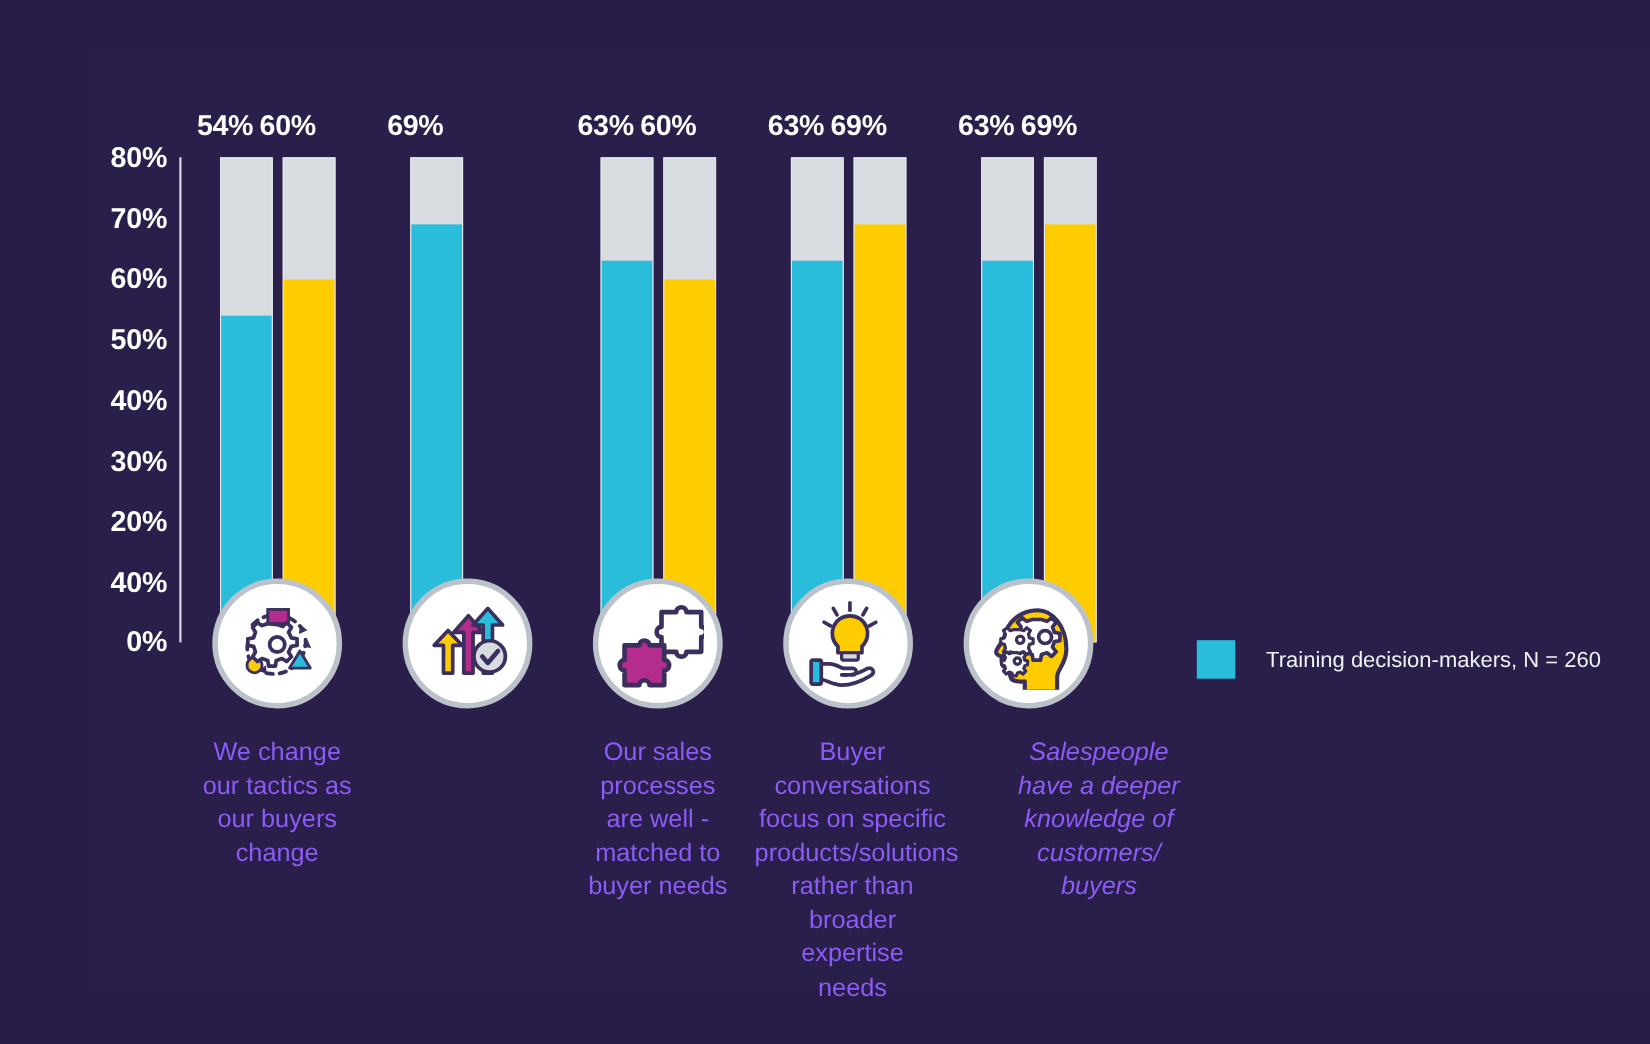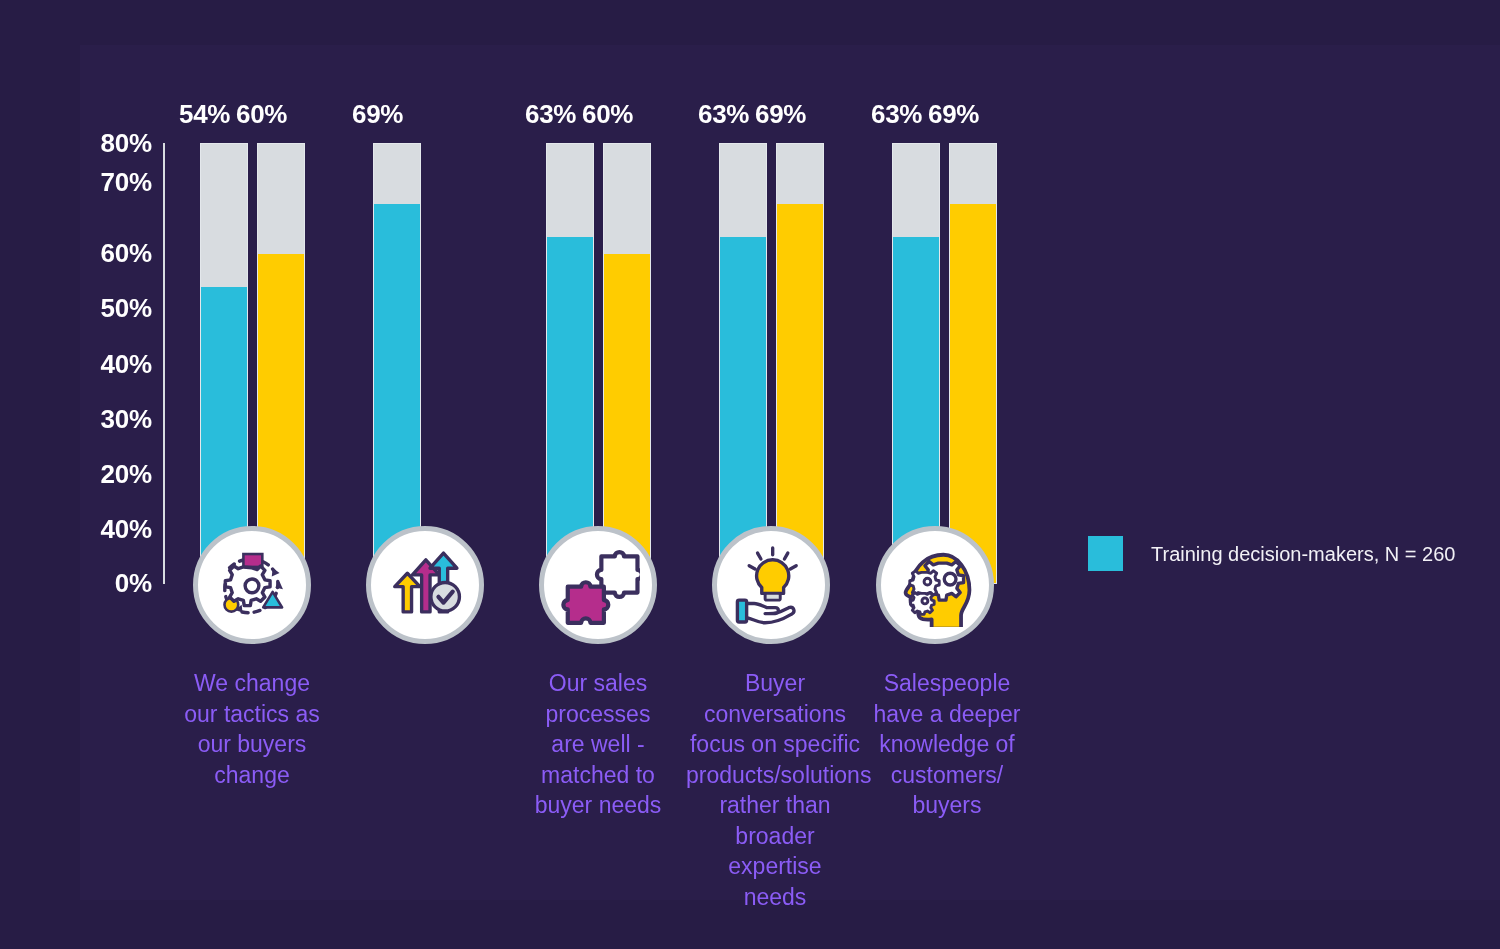--- a/index.html
+++ b/index.html
@@ -141,20 +141,21 @@
   .legend {
     position: absolute;
     left: 1088px;
     top: 536px;
   }
   .legend-row {
     display: flex;
     align-items: center;
     height: 35px;
     margin-bottom: 31px;
+    margin-top: 46px;
   }
   .legend-swatch {
     width: 35px;
     height: 35px;
     flex: 0 0 35px;
   }
   .legend-text {
     margin-left: 28px;
     color: #F2F1F6;
     font-size: 20px;
@@ -163,21 +164,21 @@
   }
 </style>
 </head>
 <body>
 
 <div id="root">
   <div class="panel"></div>
 
   <div>
     <div class="y-tick" style="top:143px">80%</div>
-    <div class="y-tick" style="top:182px">70%</div>
+    <div class="y-tick" style="top:198px">70%</div>
     <div class="y-tick" style="top:253px">60%</div>
     <div class="y-tick" style="top:308px">50%</div>
     <div class="y-tick" style="top:364px">40%</div>
     <div class="y-tick" style="top:419px">30%</div>
     <div class="y-tick" style="top:474px">20%</div>
     <div class="y-tick" style="top:529px">40%</div>
     <div class="y-tick" style="top:583px">0%</div>
     <div class="y-axis-line"></div>
   </div>
 
@@ -335,21 +336,21 @@
 are well -
 matched to
 buyer needs</div>
   <div class="cat-label" style="left:686px; width:178px;">Buyer
 conversations
 focus on specific
 products/solutions
 rather than
 broader expertise
 needs</div>
-  <div class="cat-label" style="left:858px; width:178px;">Salespeople
+  <div class="cat-label" style="left:910px; width:178px;font-style:italic;">Salespeople
 have a deeper
 knowledge of
 customers/
 buyers</div>
 
   <div class="legend">
     <div class="legend-row">
       <div class="legend-swatch" style="background:#29BDDB"></div>
       <div class="legend-text">Training decision-makers, N = 260</div>
     </div>

